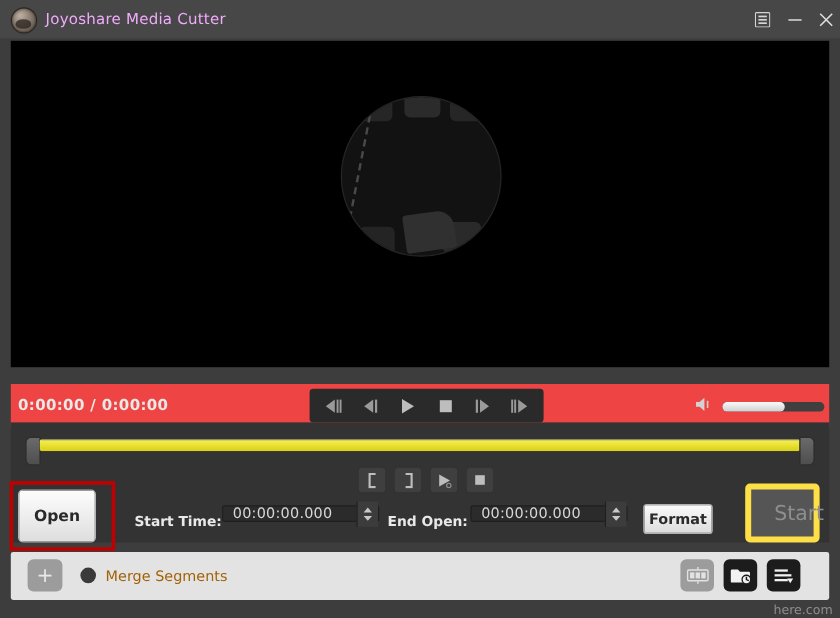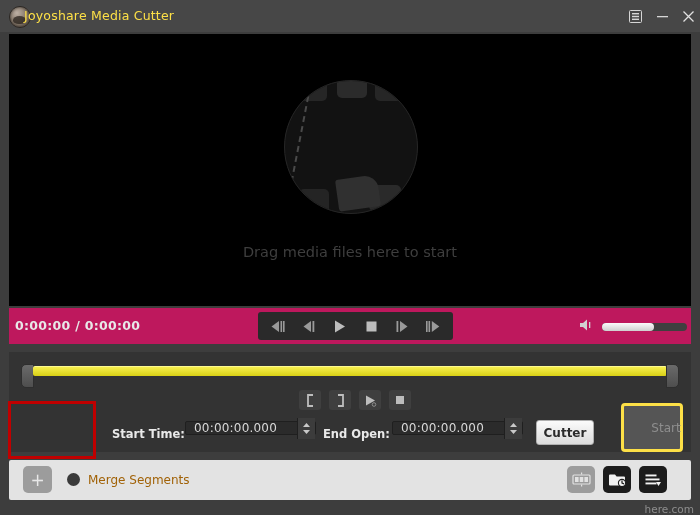--- a/index.html
+++ b/index.html
@@ -11,21 +11,21 @@
   }
   .app{position:relative;width:700px;height:515px;background:#3d3d3d;}
 
   
   .titlebar{position:absolute;left:0;top:0;width:700px;height:32px;background:#474747;}
   .logo{position:absolute;left:9px;top:6px;width:20px;height:20px;border-radius:50%;
         background:radial-gradient(circle at 35% 30%,#bdb0a4 0%,#8a7c6e 45%,#5a4f45 100%);
         border:1px solid #2b2622;box-shadow:inset 0 0 3px rgba(0,0,0,.6);}
   .logo::after{content:"";position:absolute;left:3px;top:9px;width:13px;height:8px;border-radius:50% 50% 45% 45%;
         background:rgba(40,34,28,.75);}
-  .apptitle{position:absolute;left:24px;top:8px;font-size:12.5px;color:#fde047;letter-spacing:.2px;}
+  .apptitle{position:absolute;left:38px;top:8px;font-size:12.5px;color:#f0abfc;letter-spacing:.2px;}
   .wbtn{position:absolute;top:0;height:32px;display:flex;align-items:center;justify-content:center;cursor:default;}
   .wbtn svg{display:block;}
   #btn-menu{left:622px;width:26px;}
   #btn-min{left:650px;width:24px;}
   #btn-close{left:676px;width:24px;}
 
   
   .stage{position:absolute;left:9px;top:34px;width:682px;height:272px;background:#000;}
   .placeholder{position:absolute;left:0;top:0;width:100%;height:100%;}
   .circ{position:absolute;left:50%;top:46px;width:132px;height:132px;margin-left:-66px;border-radius:50%;
@@ -34,21 +34,21 @@
   .film-b{position:absolute;left:52px;top:-9px;width:30px;height:26px;border-radius:5px;background:#2b2b2b;}
   .film-c{position:absolute;left:90px;top:-6px;width:28px;height:26px;border-radius:5px;background:#262626;}
   .film-d{position:absolute;left:14px;top:108px;width:30px;height:26px;border-radius:5px;background:#242424;}
   .film-e{position:absolute;left:84px;top:104px;width:32px;height:26px;border-radius:5px;background:#2a2a2a;}
   .sheet{position:absolute;left:52px;top:96px;width:42px;height:32px;background:#303030;
          border-radius:3px 14px 3px 3px;transform:rotate(-8deg);}
   .cutline{position:absolute;left:12px;top:4px;width:0;height:128px;border-left:2px dashed #4a4a4a;transform:rotate(11deg);}
   .drag-text{position:absolute;left:0;top:210px;width:100%;text-align:center;font-size:14.5px;color:#3e3e3e;}
 
   
-  .transportbar{position:absolute;left:9px;top:308px;width:682px;height:36px;background:#be185d;}
+  .transportbar{position:absolute;left:9px;top:320px;width:682px;height:36px;background:#ef4444;}
   .timecode{position:absolute;left:6px;top:10px;font-size:12.5px;color:#e8e8e8;font-weight:bold;letter-spacing:.3px;}
   .tgroup{position:absolute;left:249px;top:4px;width:195px;height:28px;background:#2a2a2a;border-radius:3px;
           display:flex;align-items:center;justify-content:space-around;padding:0 4px;box-sizing:border-box;}
   .tbtn{width:26px;height:22px;display:flex;align-items:center;justify-content:center;cursor:default;}
   .volwrap{position:absolute;right:4px;top:9px;display:flex;align-items:center;}
   .volslider{position:relative;width:85px;height:8px;margin-left:7px;background:#3f3f3f;border-radius:4px;}
   .volfill{position:absolute;left:0;top:0;height:8px;width:52px;border-radius:4px;
            background:linear-gradient(#fbfbfb,#cfcfcf);}
 
   
@@ -76,22 +76,22 @@
         border-radius:2px;display:flex;align-items:center;}
   #fld-start{left:185px;width:131px;}
   #fld-end{left:392px;width:131px;}
   .spin .val{flex:1;padding-left:8px;font-size:12px;color:#d8d8d8;letter-spacing:.2px;}
   .spin .arrows{width:17px;height:21px;background:#3c3c3c;border-left:1px solid #1f1f1f;
                 display:flex;flex-direction:column;align-items:center;justify-content:center;cursor:default;}
   .formatbtn{position:absolute;left:536px;top:420px;width:58px;height:25px;border-radius:3px;
              background:linear-gradient(#fbfbfb,#dcdcdc);border:1px solid #b0b0b0;box-sizing:border-box;
              display:flex;align-items:center;justify-content:center;font-size:12px;font-weight:bold;color:#2b2b2b;cursor:default;}
   .startbtn{position:absolute;left:621px;top:403px;width:62px;height:49px;border-radius:4px;
-            background:#555555;border:3px solid #fde047;box-sizing:border-box;display:flex;align-items:center;
-            justify-content:center;font-size:12px;color:#8e8e8e;cursor:default;padding-left:28px;}
+            background:#555555;border:5px solid #fde047;box-sizing:border-box;display:flex;align-items:center;
+            justify-content:center;font-size:17px;color:#8e8e8e;cursor:default;padding-left:28px;}
 
   
   .bottombar{position:absolute;left:9px;top:460px;width:682px;height:40px;background:#e3e3e3;border-radius:2px;}
   .plusbtn{position:absolute;left:14px;top:6px;width:29px;height:27px;border-radius:5px;background:#9c9c9c;
            display:flex;align-items:center;justify-content:center;color:#e8e8e8;font-size:17px;cursor:default;}
   .mergechk{position:absolute;left:58px;top:13px;width:13px;height:13px;border-radius:50%;background:#3a3a3a;cursor:default;}
   .mergelbl{position:absolute;left:79px;top:13px;font-size:12px;color:#a16207;}
   .bricon{position:absolute;top:6px;width:28px;height:27px;border-radius:5px;display:flex;align-items:center;
           justify-content:center;cursor:default;}
   #icon-segments{right:96px;background:#9c9c9c;}
@@ -132,21 +132,20 @@
     <div class="placeholder">
       <div class="circ">
         <div class="film-a"></div>
           <div class="film-b"></div>
           <div class="film-c"></div>
         <div class="film-d"></div>
           <div class="film-e"></div>
         <div class="sheet"></div>
         <div class="cutline"></div>
       </div>
-      <div class="drag-text">Drag media files here to start</div>
     </div>
   </div>
 
   <div class="transportbar">
     <div class="timecode">0:00:00 / 0:00:00</div>
 
     <div class="tgroup">
       <div class="tbtn">
         <svg width="17" height="13" viewBox="0 0 17 13">
           <path d="M10 1 L10 12 L2.5 6.5 Z" fill="#9a9a9a"></path>
@@ -223,20 +222,21 @@
         </svg>
       </div>
       <div class="trimbtn">
         <svg width="12" height="12" viewBox="0 0 12 12">
             <rect x="2" y="2" width="8" height="8" fill="#bdbdbd"></rect>
           </svg>
       </div>
     </div>
   </div>
 
+  <div class="openbtn">Open</div>
   <div class="redbox"></div>
 
   <div class="fieldlabel" id="lbl-start">Start Time:</div>
   <div class="spin" id="fld-start">
     <div class="val">00:00:00.000</div>
     <div class="arrows">
       <svg width="9" height="15" viewBox="0 0 9 15">
         <path d="M4.5 2 L8 6 L1 6 Z" fill="#c9c9c9"></path>
         <path d="M4.5 13 L8 9 L1 9 Z" fill="#c9c9c9"></path>
       </svg>
@@ -247,21 +247,21 @@
   <div class="spin" id="fld-end">
     <div class="val">00:00:00.000</div>
     <div class="arrows">
       <svg width="9" height="15" viewBox="0 0 9 15">
         <path d="M4.5 2 L8 6 L1 6 Z" fill="#c9c9c9"></path>
         <path d="M4.5 13 L8 9 L1 9 Z" fill="#c9c9c9"></path>
       </svg>
     </div>
   </div>
 
-  <div class="formatbtn">Cutter</div>
+  <div class="formatbtn">Format</div>
   <div class="startbtn">Start</div>
 
   <div class="bottombar">
     <div class="plusbtn">+</div>
     <div class="mergechk"></div>
     <div class="mergelbl">Merge Segments</div>
 
     <div class="bricon" id="icon-segments">
       <svg width="19" height="15" viewBox="0 0 19 15">
         <rect x="1" y="3" width="17" height="9" rx="1" fill="none" stroke="#e2e2e2" stroke-width="1.2"></rect>

